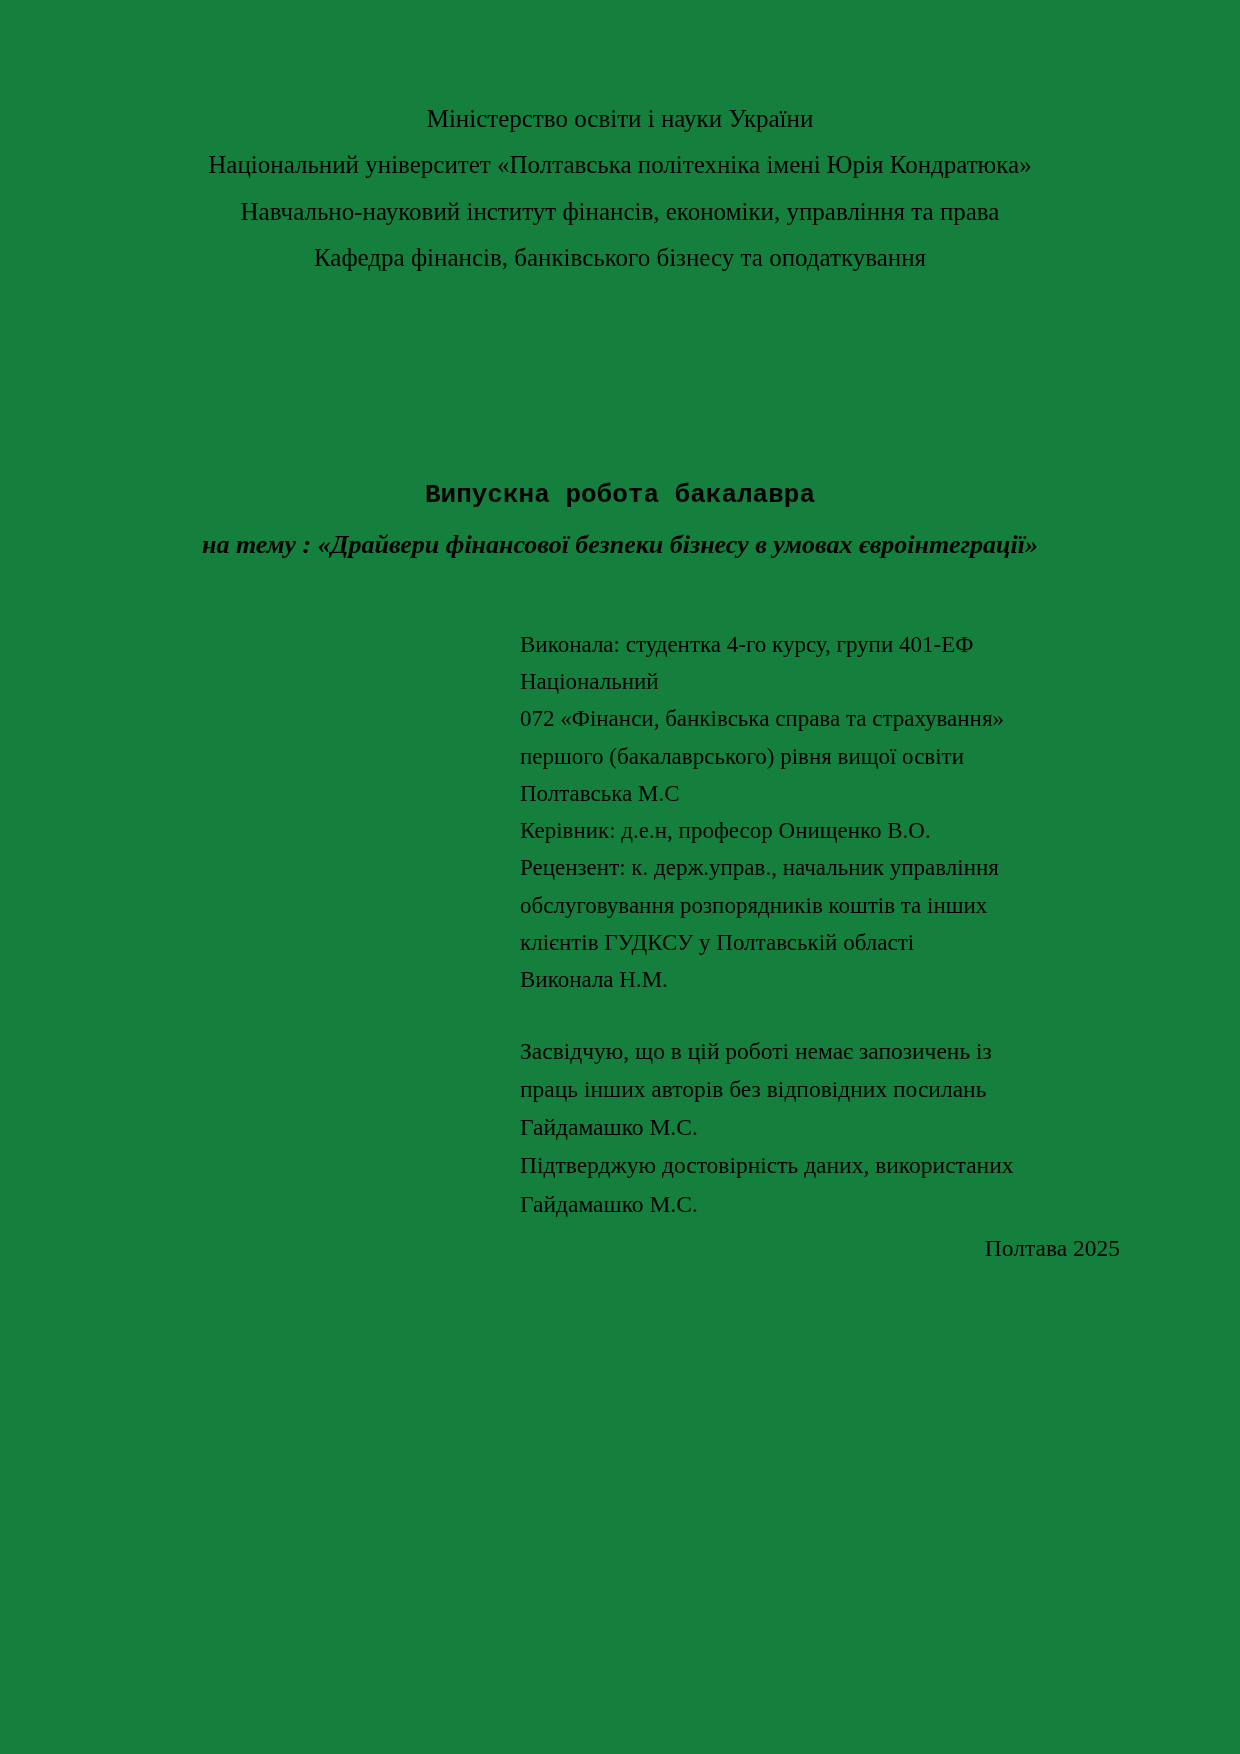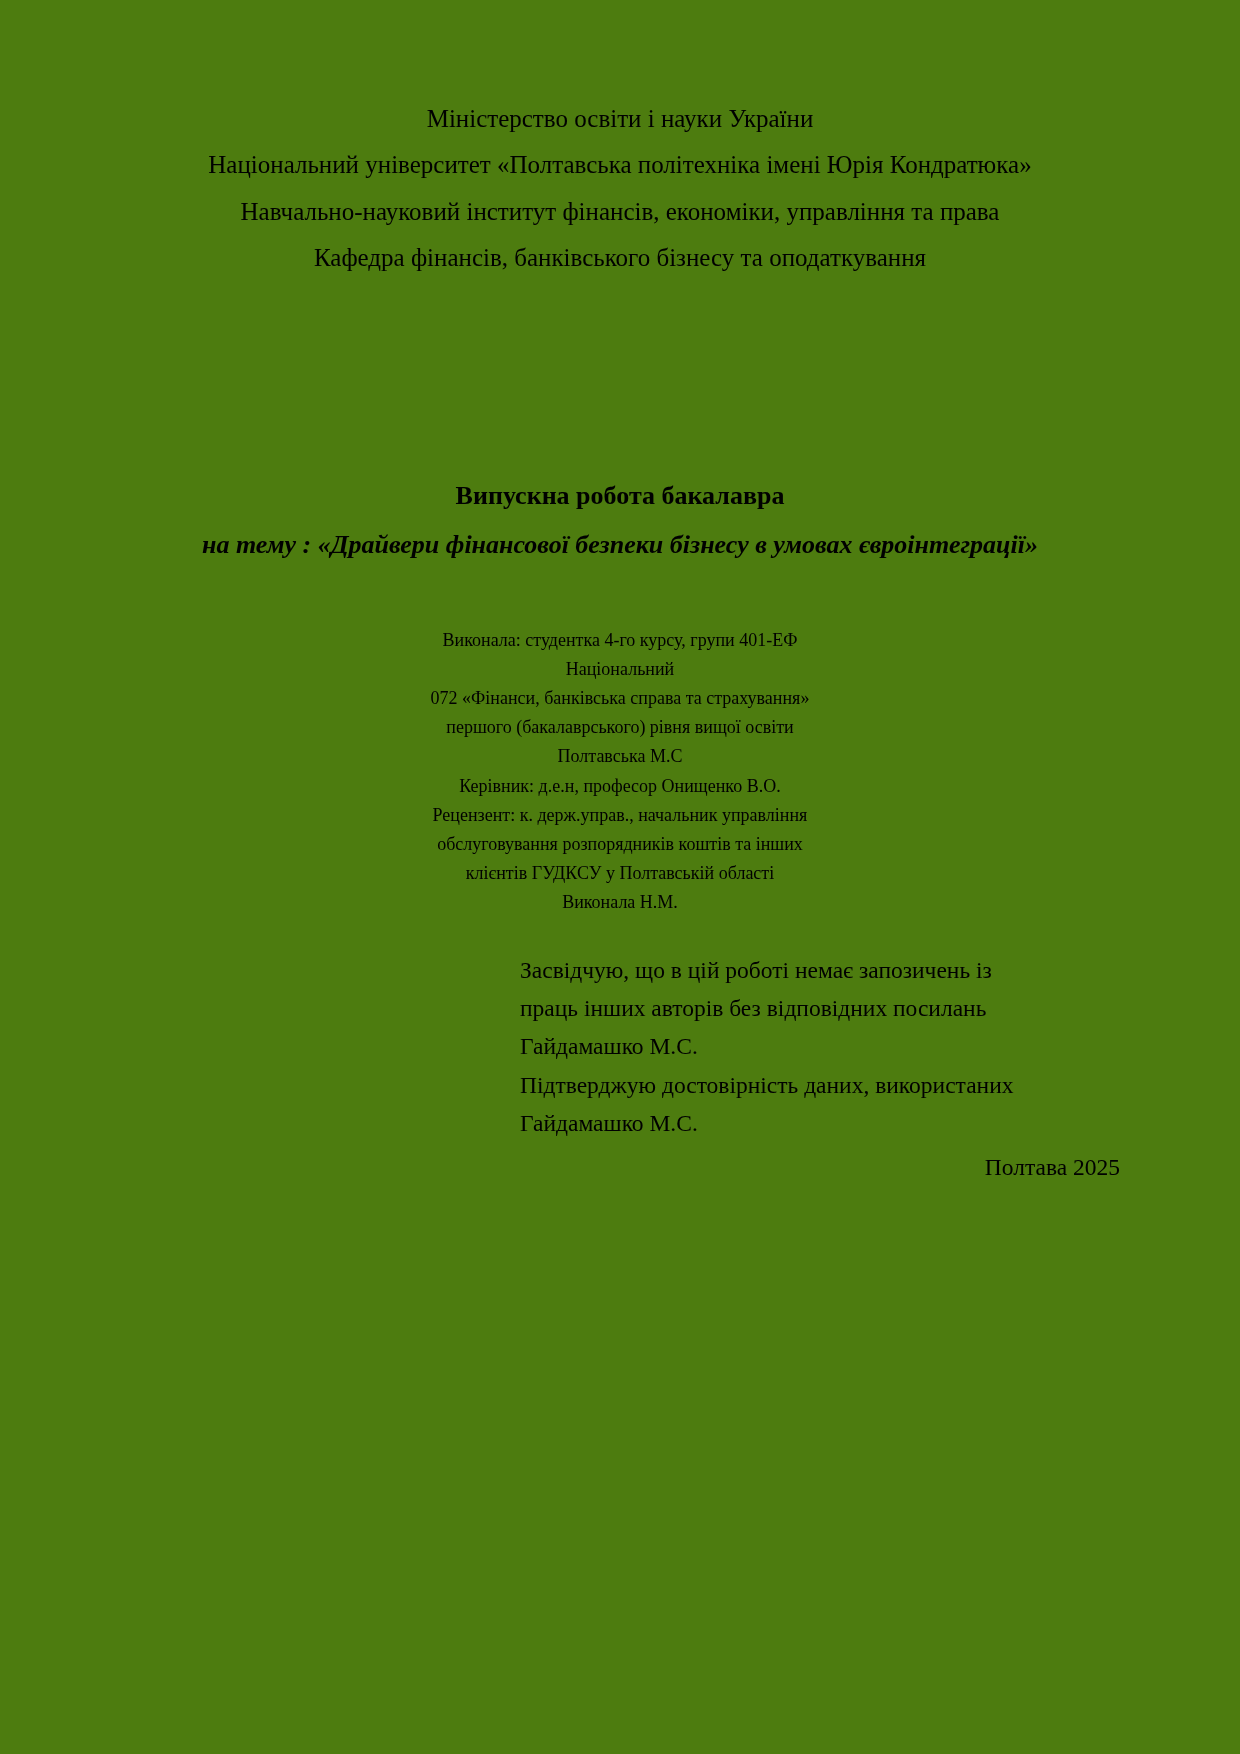--- a/index.html
+++ b/index.html
@@ -4,21 +4,21 @@
 <style>
   html, body {
     margin: 0;
     padding: 0;
     background: #ffffff;
   }
   .page {
     position: relative;
     width: 1240px;
     height: 1754px;
-    background: #4d7c0f;
+    background: #15803d;
     margin: 0 auto;
     font-family: "Liberation Serif", "DejaVu Serif", serif;
     color: #000000;
     box-sizing: border-box;
     overflow: hidden;
   }
   .content {
     padding: 96px 120px 0 120px;
   }
   .header-block {
@@ -34,32 +34,34 @@
     height: 190px;
   }
   .title-block {
     text-align: center;
     font-weight: bold;
     font-size: 26px;
     line-height: 1.9;
   }
   .title-main {
     display: block;
+    font-family: Liberation Mono, monospace;
   }
   .title-sub {
     display: block;
     font-style: italic;
   }
   .spacer-mid {
     height: 56px;
   }
   .author-block {
-    font-size: 18px;
+    margin-left: 400px;
+    font-size: 23px;
     line-height: 1.62;
-    text-align: center;
+    text-align: left;
   }
   .author-line {
     display: block;
   }
   .spacer-small {
     height: 34px;
   }
   .declaration-block {
     margin-left: 400px;
     font-size: 23.5px;

